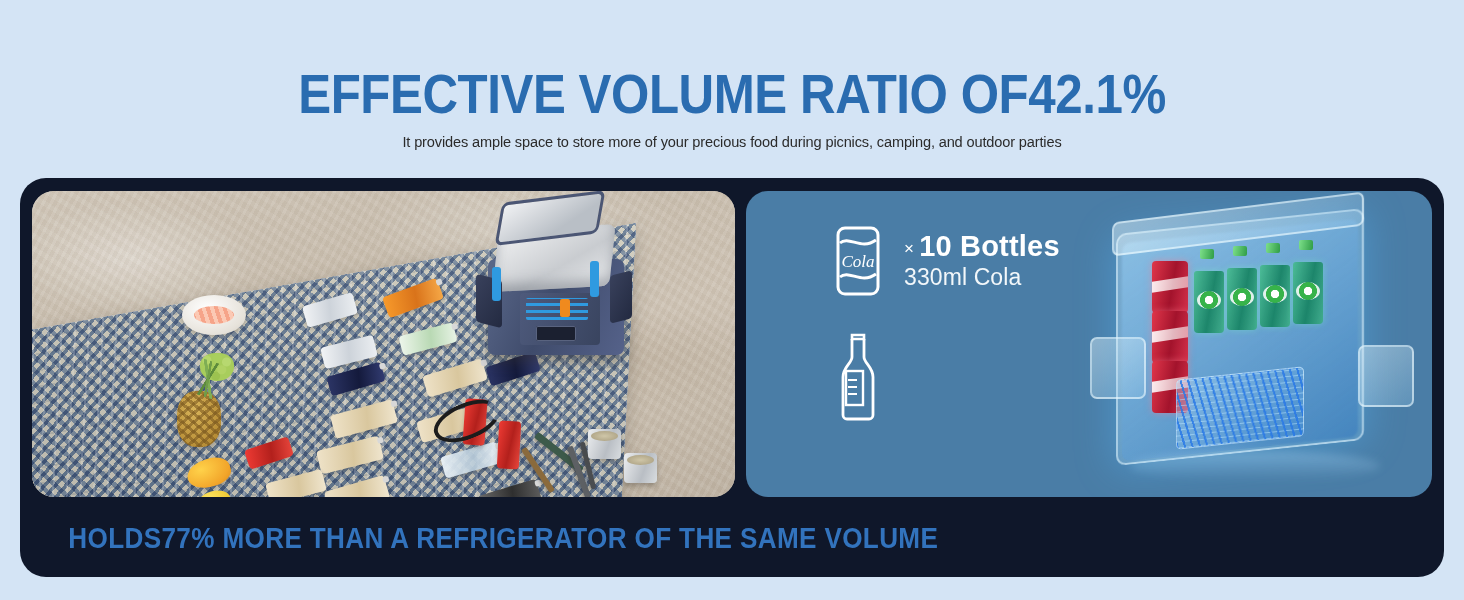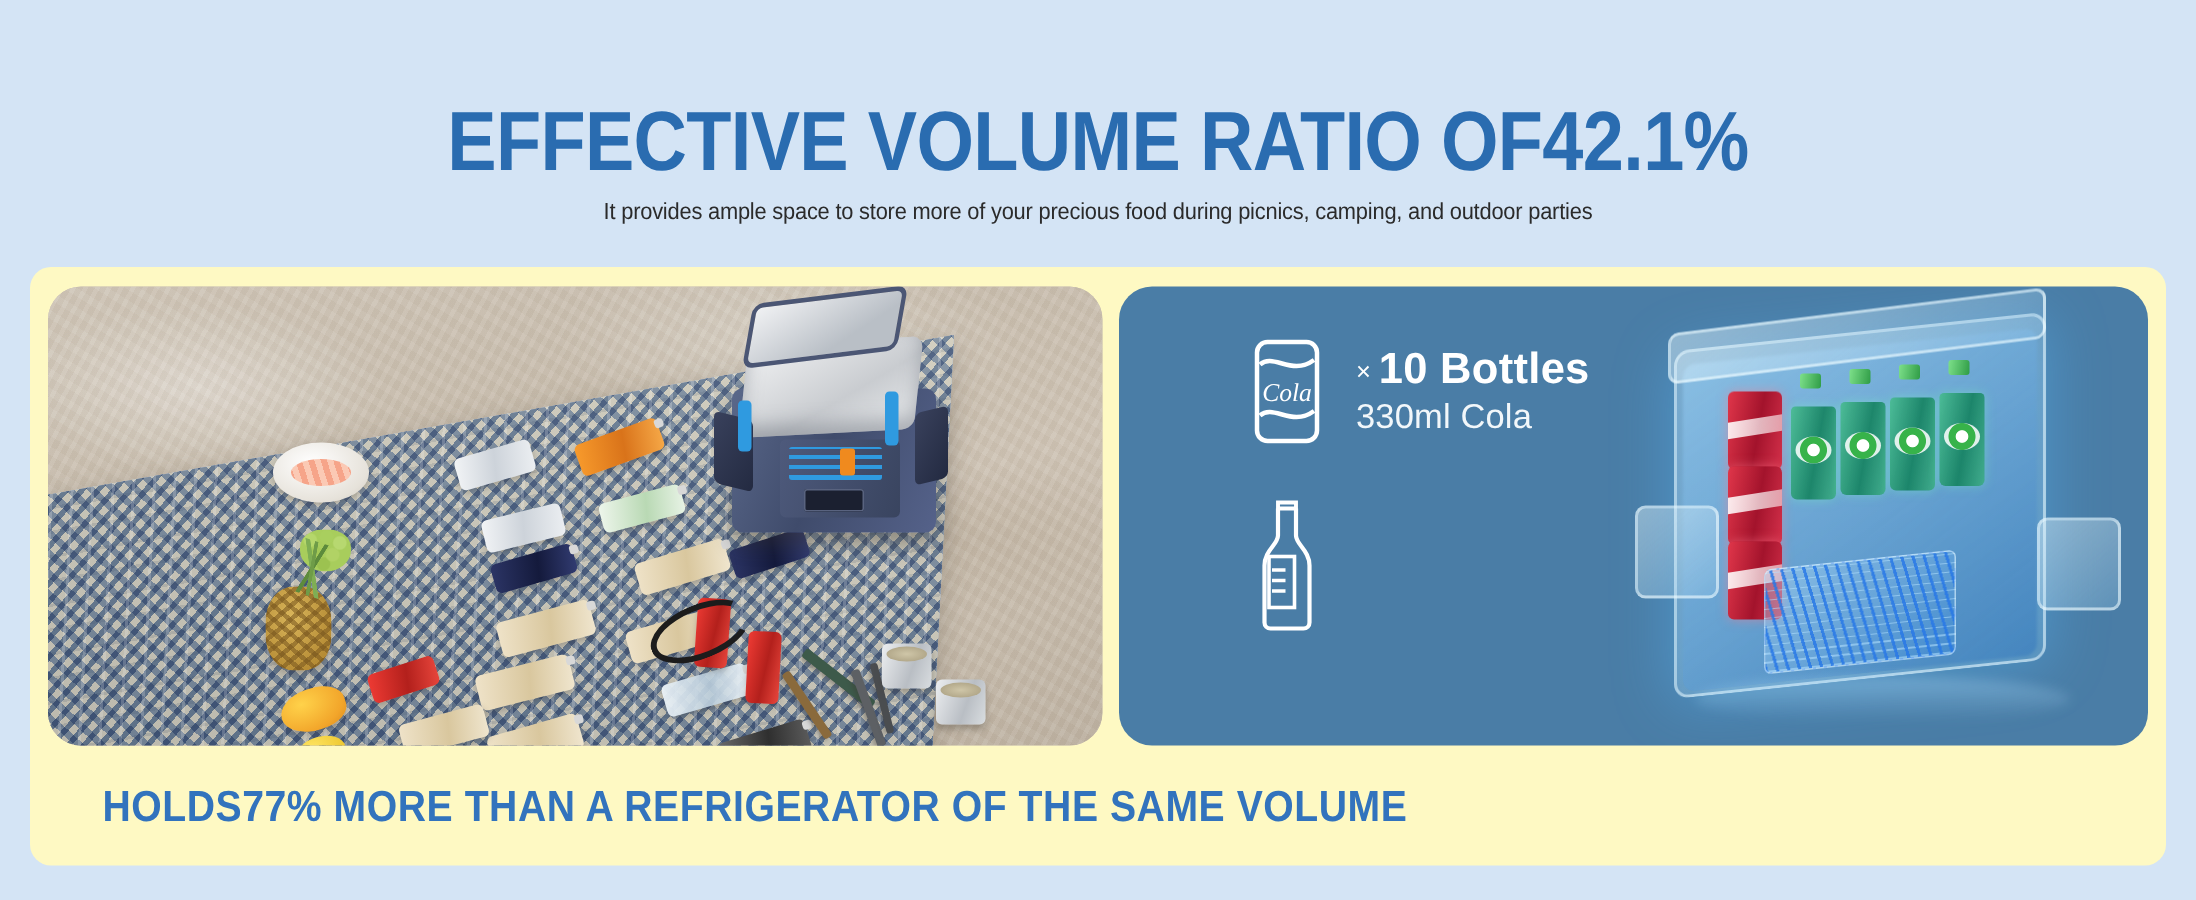--- a/index.html
+++ b/index.html
@@ -32,22 +32,22 @@
     transform:scaleX(0.94);
     transform-origin:center;
     white-space:nowrap;
   }
 
   
   .card {
     position:absolute;
     left:20px; top:178px;
     width:1424px; height:399px;
-    background:#fef9c3;
-    border-radius:14px;
+    background:#0f172a;
+    border-radius:26px;
   }
 
   
   .photo-panel {
     position:absolute;
     left:12px; top:13px;
     width:703px; height:306px;
     border-radius:22px;
     overflow:hidden;
     background:#c9bfb2;

